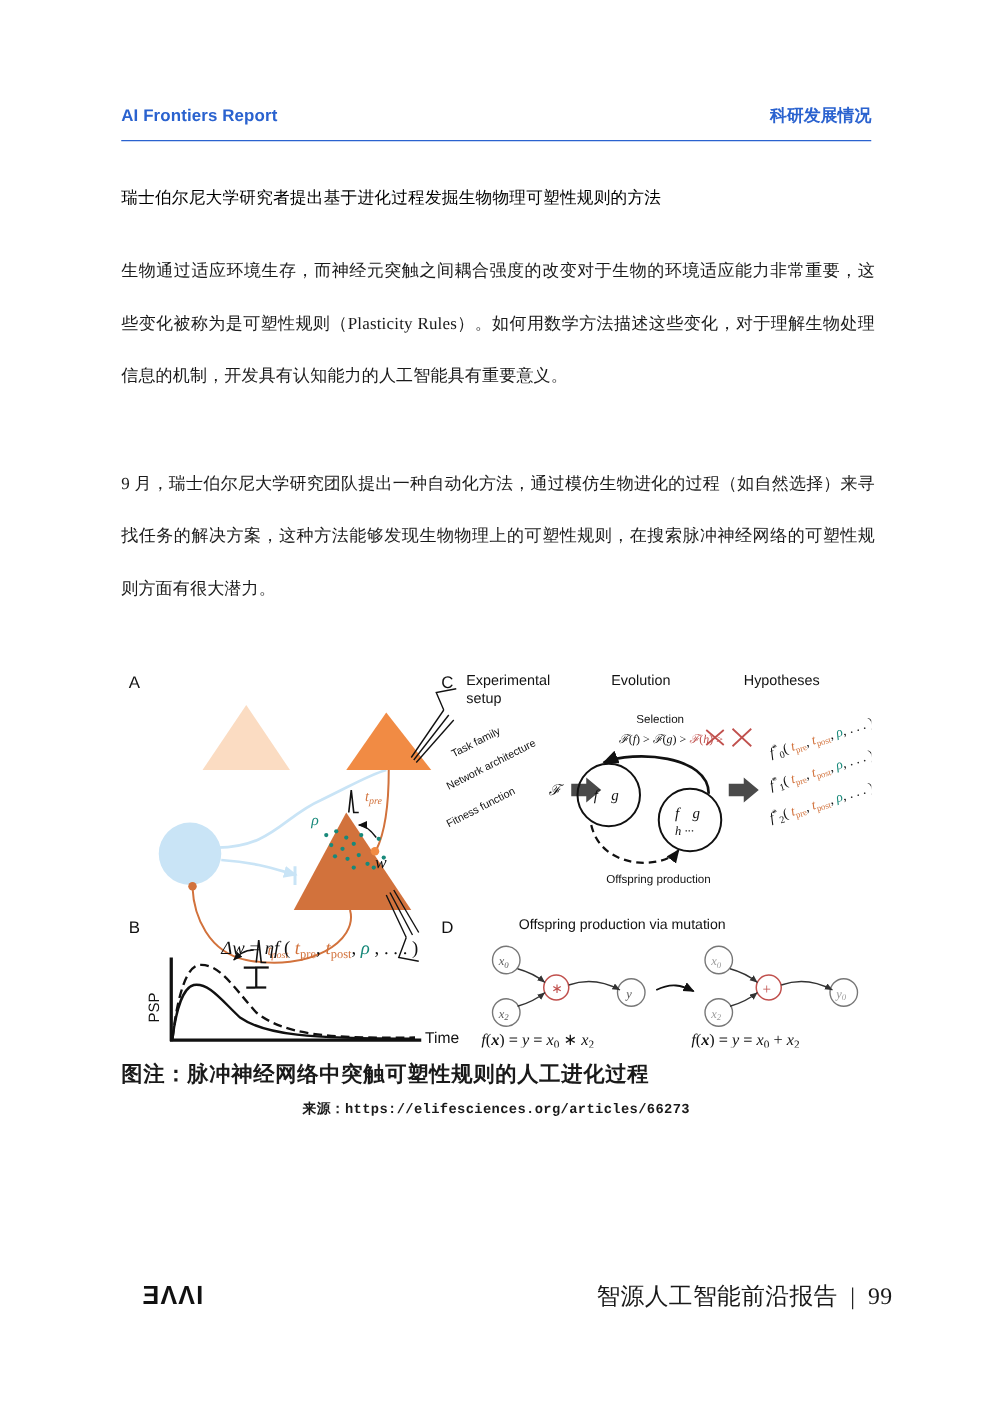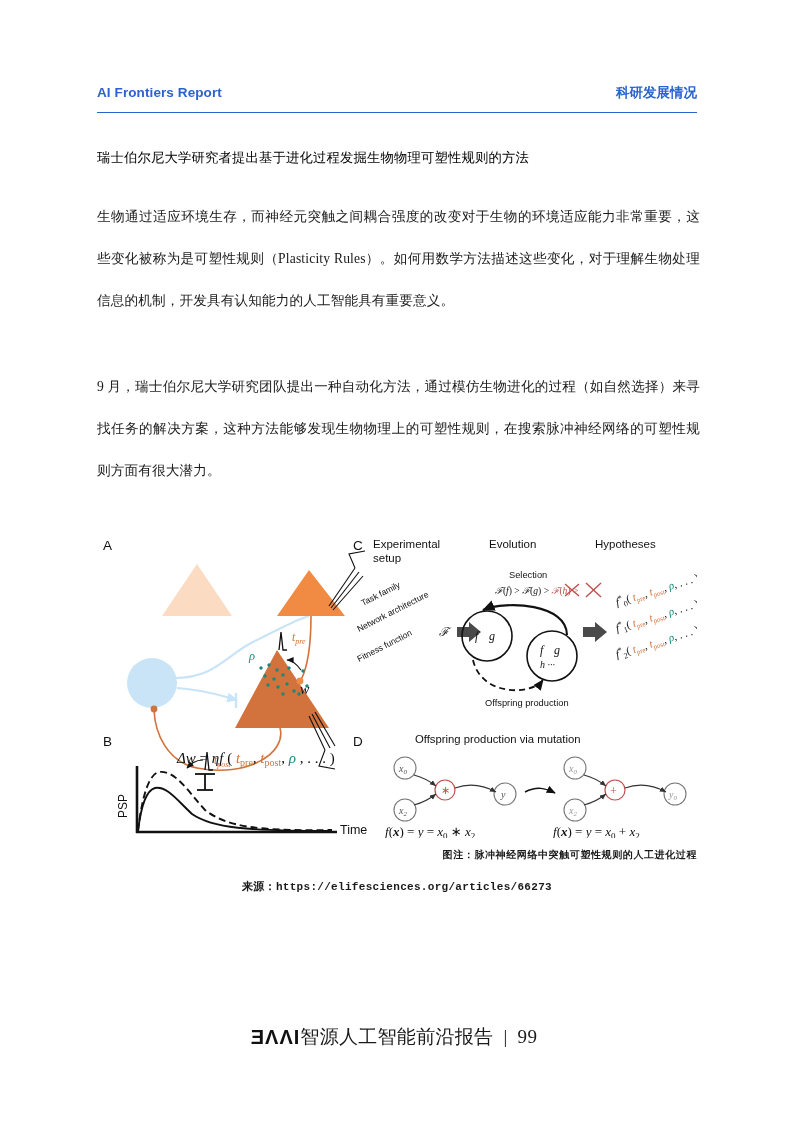--- a/index.html
+++ b/index.html
@@ -88,50 +88,50 @@
     width: 600px;
     height: 310px;
   }
   .fig-svg { display: block; }
 
   .fig-caption {
     position: absolute;
     left: 97px;
     top: 848px;
     width: 600px;
-    text-align: right;
+    text-align: left;
     font-family: "Liberation Serif", serif;
     font-weight: bold;
-    font-size: 10px;
+    font-size: 17px;
     color: #1a1a1a;
     letter-spacing: 0.6px;
   }
   .fig-source {
     position: absolute;
     left: 97px;
     top: 879px;
     width: 600px;
     text-align: center;
     font-family: "Liberation Mono", monospace;
     font-weight: bold;
     font-size: 11px;
     color: #1a1a1a;
     letter-spacing: 0.3px;
   }
 
   
   .footer {
     position: absolute;
-    left: 94px;
+    left: 114px;
     top: 1022px;
     width: 600px;
     height: 30px;
     display: flex;
     align-items: center;
-    justify-content: center;
+    justify-content: space-between;
   }
   .footer-logo {
     font-family: "Liberation Sans", sans-serif;
     font-weight: bold;
     font-size: 20px;
     color: #111111;
     letter-spacing: 1px;
     transform: scaleY(1.05);
   }
   .footer-right {

